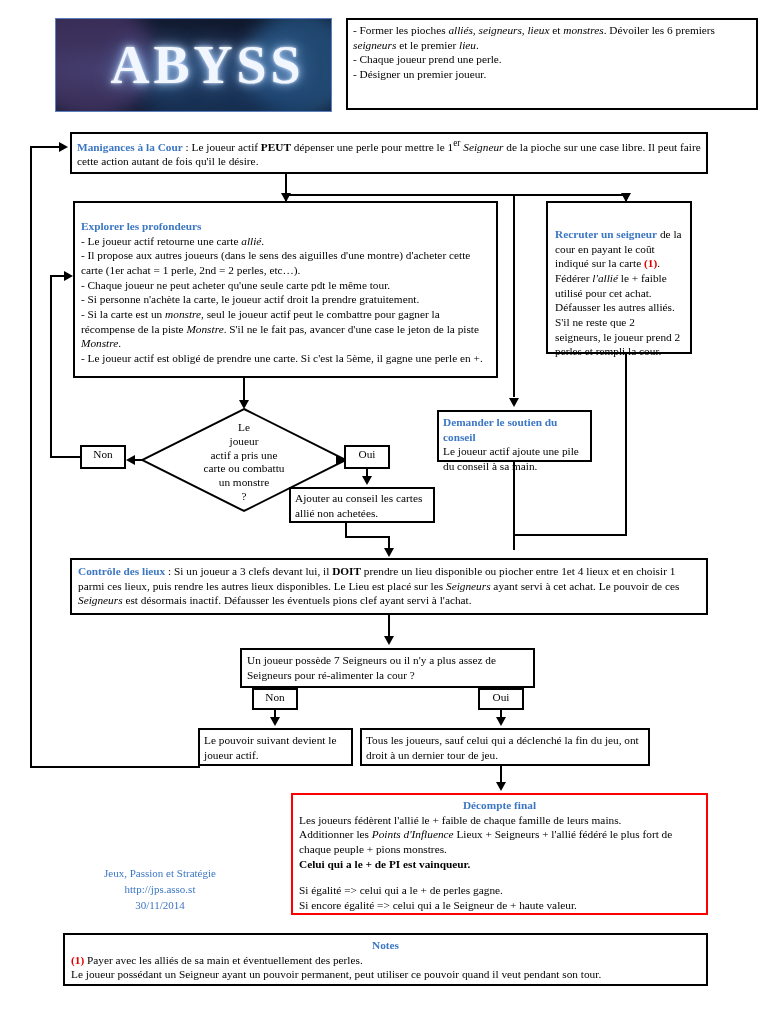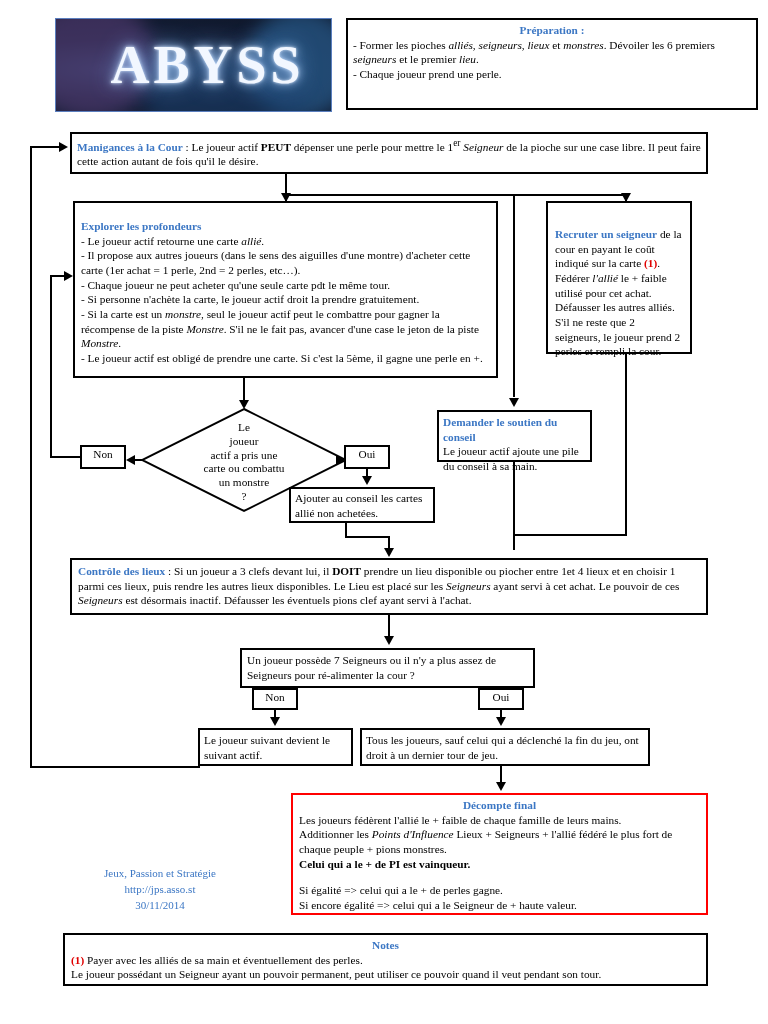--- a/index.html
+++ b/index.html
@@ -40,23 +40,23 @@
 <body>
 
 <div id="logo">
   <div class="neb" style="left:-30px;top:-20px;width:130px;height:120px;background:#5c3f7a;"></div>
   <div class="neb" style="right:-25px;top:-10px;width:110px;height:110px;background:#2f6fa8;"></div>
   <div class="neb" style="left:90px;bottom:-40px;width:160px;height:100px;background:#1b3f6b;"></div>
   <div class="ltxt">ABYSS</div>
 </div>
 
 <div class="box" style="left:346px;top:18px;width:412px;height:92px;">
-  <span class="ttl-c">Préparation :</span>
   <div>- Former les pioches <i>alliés</i>, <i>seigneurs</i>, <i>lieux</i> et <i>monstres</i>. Dévoiler les 6 premiers <i>seigneurs</i> et le premier <i>lieu</i>.</div>
   <div>- Chaque joueur prend une perle.</div>
+  <div>- Désigner un premier joueur.</div>
 </div>
 
 <div class="box" style="left:70px;top:132px;width:638px;height:42px;">
   <span class="ttl">Manigances à la Cour</span><span> : Le joueur actif <b>PEUT</b> dépenser une perle pour mettre le 1<sup>er</sup> <i>Seigneur</i> de la pioche sur une case libre. Il peut faire cette action autant de fois qu'il le désire.</span>
 </div>
 
 <div class="box" style="left:73px;top:201px;width:425px;height:177px;padding:16px 6px;">
   <span class="ttl">Explorer les profondeurs</span>
   <div>- Le joueur actif retourne une carte <i>allié</i>.</div>
   <div>- Il propose aux autres joueurs (dans le sens des aiguilles d'une montre) d'acheter cette carte (1er achat = 1 perle, 2nd = 2 perles, etc…).</div>
@@ -93,21 +93,21 @@
   <span class="ttl">Contrôle des lieux</span><span> : Si un joueur a 3 clefs devant lui, il <b>DOIT</b> prendre un lieu disponible ou piocher entre 1et 4 lieux et en choisir 1 parmi ces lieux, puis rendre les autres lieux disponibles. Le Lieu est placé sur les <i>Seigneurs</i> ayant servi à cet achat. Le pouvoir de ces <i>Seigneurs</i> est désormais inactif. Défausser les éventuels pions clef ayant servi à l'achat.</span>
 </div>
 
 <div class="box" style="left:240px;top:648px;width:295px;height:40px;padding:3px 5px;">
   <span>Un joueur possède 7 Seigneurs ou il n'y a plus assez de Seigneurs pour ré-alimenter la cour ?</span>
 </div>
 <div class="small-lbl" style="left:252px;top:688px;width:46px;height:22px;">Non</div>
 <div class="small-lbl" style="left:478px;top:688px;width:46px;height:22px;">Oui</div>
 
 <div class="box" style="left:198px;top:728px;width:155px;height:38px;padding:3px 4px;">
-  <span>Le joueur suivant devient le suivant actif.</span>
+  <span>Le pouvoir suivant devient le joueur actif.</span>
 </div>
 <div class="box" style="left:360px;top:728px;width:290px;height:38px;padding:3px 4px;">
   <span>Tous les joueurs, sauf celui qui a déclenché la fin du jeu, ont droit à un dernier tour de jeu.</span>
 </div>
 
 <div class="box red-box" style="left:291px;top:793px;width:417px;height:122px;padding:3px 6px;">
   <span class="ttl-c">Décompte final</span>
   <div>Les joueurs fédèrent l'allié le + faible de chaque famille de leurs mains.</div>
   <div>Additionner les <i>Points d'Influence</i> Lieux + Seigneurs + l'allié fédéré le plus fort de chaque peuple + pions monstres.</div>
   <div><b>Celui qui a le + de PI est vainqueur.</b></div>

